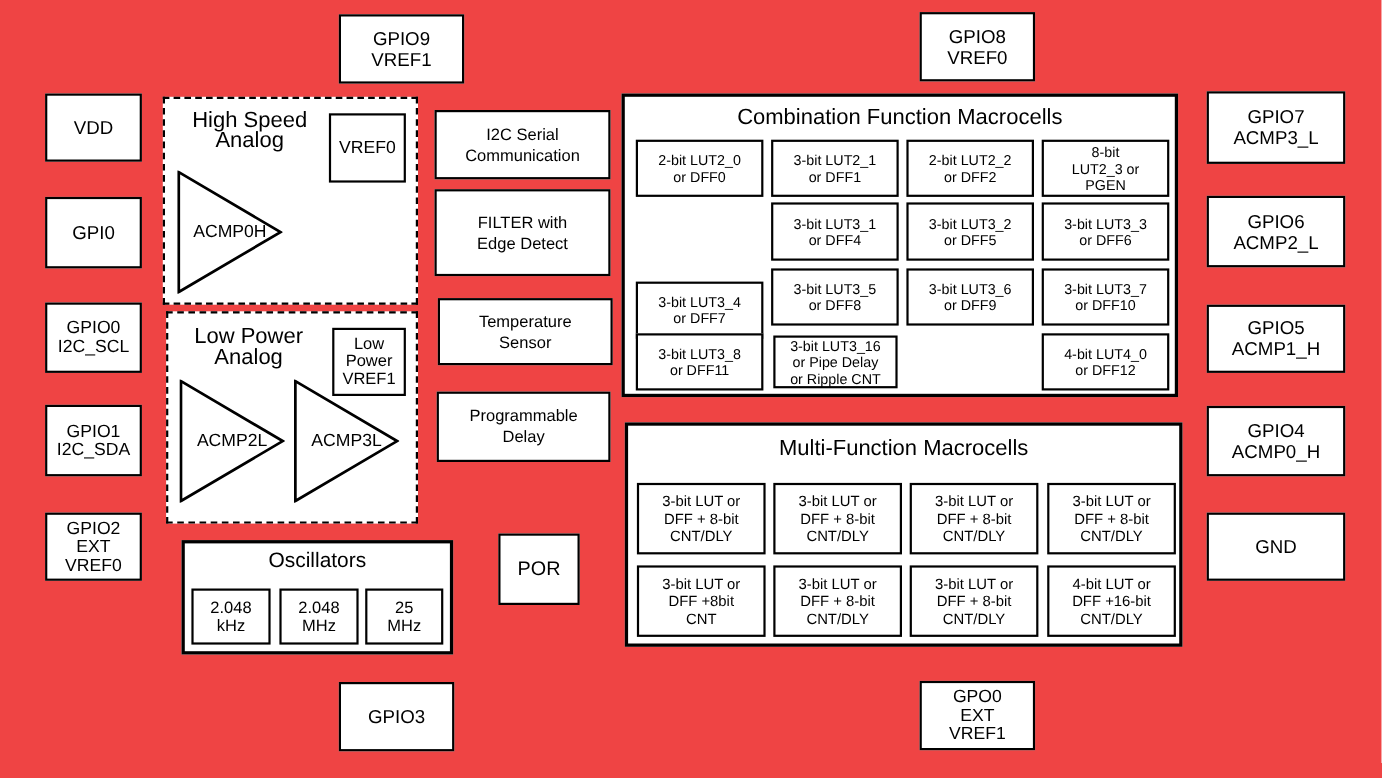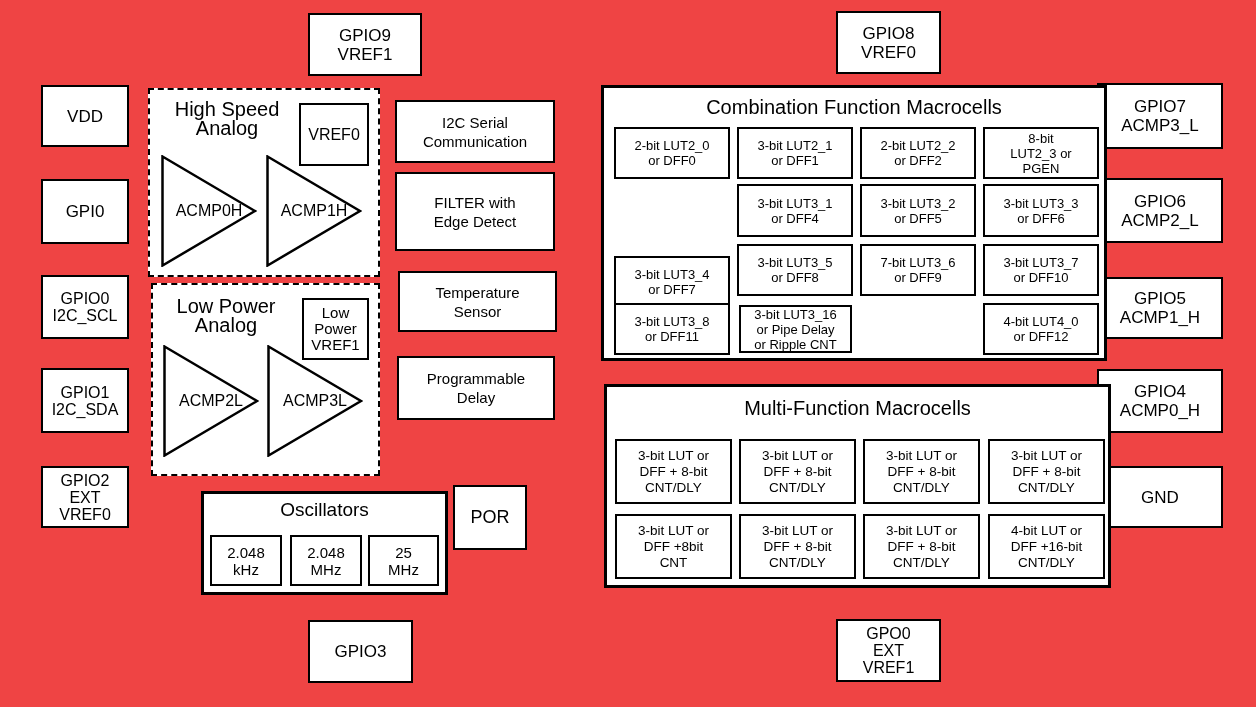--- a/index.html
+++ b/index.html
@@ -20,21 +20,21 @@
     position: absolute;
     box-sizing: border-box;
     border: 2px solid #000;
     background: #fff;
     display: flex;
     align-items: center;
     justify-content: center;
     text-align: center;
     white-space: pre-line;
   }
-  .thick { border-width: 3px; margin-left: 36px; }
+  .thick { border-width: 3px; }
   .dashed {
     position: absolute;
     box-sizing: border-box;
     border: 2px dashed #000;
     background: #fff;
   }
   .pin  { font-size: 17px; line-height: 19px; }
   .pin-sm { font-size: 16px; line-height: 17px; text-align: center; }
   .mid  { font-size: 15px; line-height: 19px; }
   .por  { font-size: 18px; }
@@ -111,26 +111,20 @@
 
   <div class="dashed" style="left:148px; top:88px; width:232px; height:189px">
     <div class="analog-label" style="left:16px; top:10px; width:122px">High Speed
 Analog</div>
     <div class="box vref" style="left:149px; top:13px; width:70px; height:63px">VREF0</div>
     <div class="tri" style="left:11px; top:65px">
       <svg width="96" height="112" viewBox="0 0 96 112">
         <polygon points="1.5,1.5 94,56 1.5,110.5" fill="#ffffff" stroke="#000000" stroke-width="2.5"></polygon>
       </svg>
       <div class="tri-label">ACMP0H</div>
-    </div>
-    <div class="tri" style="left:116px; top:65px">
-      <svg width="96" height="112" viewBox="0 0 96 112">
-        <polygon points="1.5,1.5 94,56 1.5,110.5" fill="#ffffff" stroke="#000000" stroke-width="2.5"></polygon>
-      </svg>
-      <div class="tri-label">ACMP1H</div>
     </div>
   </div>
 
   <div class="dashed" style="left:151px; top:283px; width:229px; height:193px">
     <div class="analog-label" style="left:14px; top:12px; width:118px">Low Power
 Analog</div>
     <div class="box vref-sm" style="left:149px; top:13px; width:67px; height:62px">Low
 Power
 VREF1</div>
     <div class="tri" style="left:10px; top:60px">
@@ -181,21 +175,21 @@
     <div class="box cell" style="left:133px; top:96px; width:116px; height:53px">3-bit LUT3_1
 or DFF4</div>
     <div class="box cell" style="left:256px; top:96px; width:116px; height:53px">3-bit LUT3_2
 or DFF5</div>
     <div class="box cell" style="left:379px; top:96px; width:116px; height:53px">3-bit LUT3_3
 or DFF6</div>
     <div class="box cell" style="left:10px;  top:168px; width:116px; height:52px">3-bit LUT3_4
 or DFF7</div>
     <div class="box cell" style="left:133px; top:156px; width:116px; height:52px">3-bit LUT3_5
 or DFF8</div>
-    <div class="box cell" style="left:256px; top:156px; width:116px; height:52px">7-bit LUT3_6
+    <div class="box cell" style="left:256px; top:156px; width:116px; height:52px">3-bit LUT3_6
 or DFF9</div>
     <div class="box cell" style="left:379px; top:156px; width:116px; height:52px">3-bit LUT3_7
 or DFF10</div>
     <div class="box cell" style="left:10px;  top:215px; width:116px; height:52px">3-bit LUT3_8
 or DFF11</div>
     <div class="box cell" style="left:135px; top:217px; width:113px; height:48px">3-bit LUT3_16
 or Pipe Delay
 or Ripple CNT</div>
     <div class="box cell" style="left:379px; top:215px; width:116px; height:52px">4-bit LUT4_0
 or DFF12</div>

